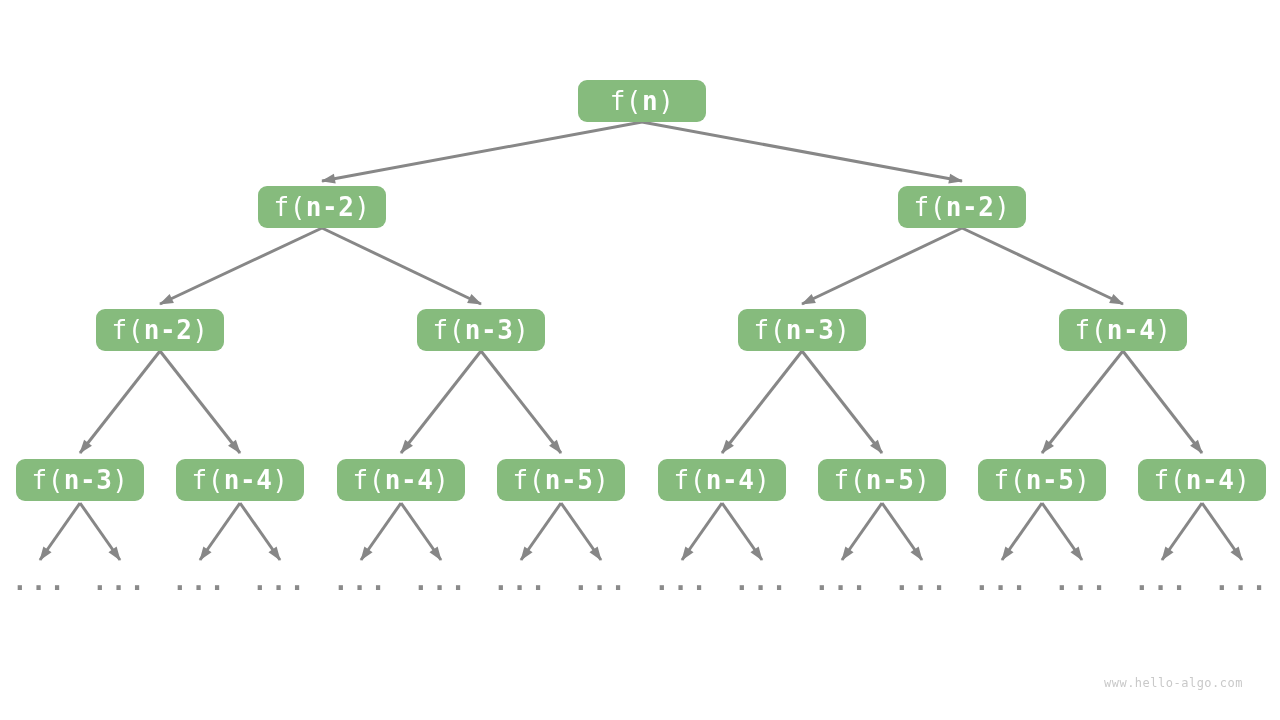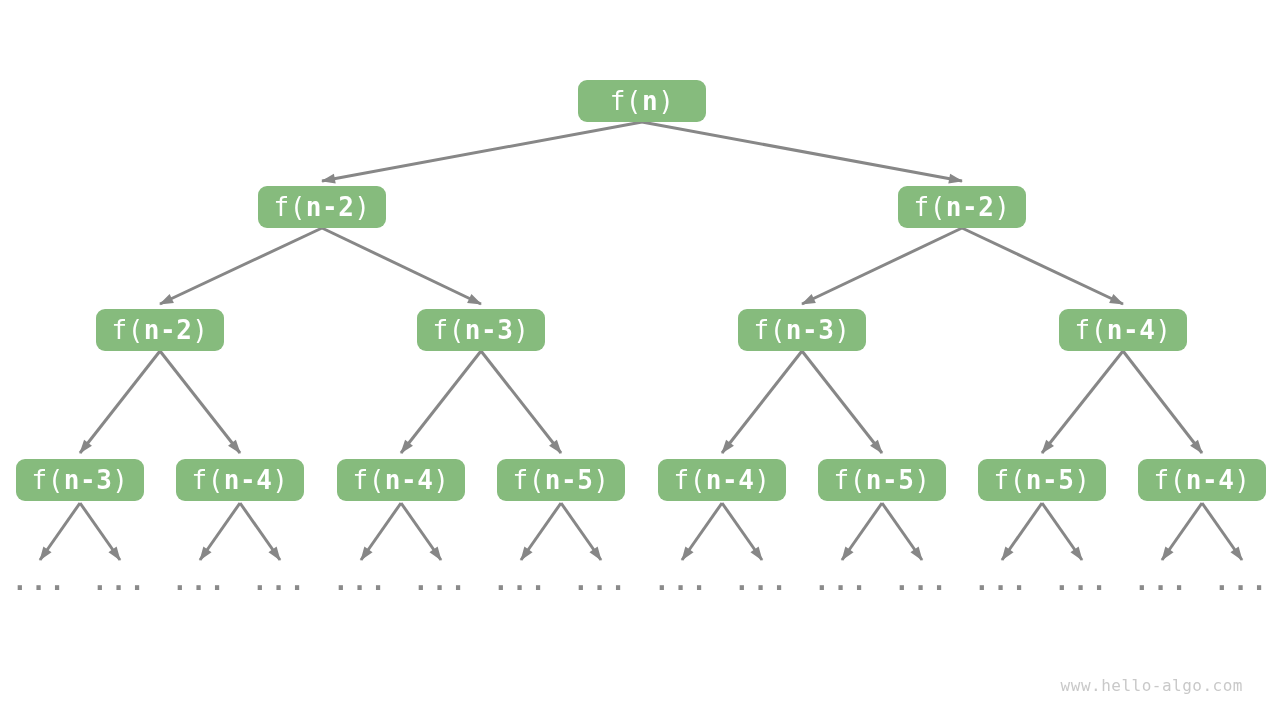--- a/index.html
+++ b/index.html
@@ -18,21 +18,21 @@
     white-space:nowrap;
   }
   .node .v{font-weight:bold;}
   .dots{
     position:absolute;transform:translateX(-50%);
     color:#8A8A8A;font-size:26px;line-height:26px;font-weight:bold;
     letter-spacing:3px;top:568px;
   }
   .watermark{
     position:absolute;right:37px;top:676px;
-    color:#C9C9C9;font-size:16px;letter-spacing:0.5px;
+    color:#C9C9C9;font-size:12px;letter-spacing:0.5px;
   }
 </style>
 </head>
 <body>
 
 <div class="stage">
 
   <svg class="edges" width="1280" height="720" aria-hidden="true">
     <defs>
       <marker id="ah" markerUnits="userSpaceOnUse" markerWidth="16" markerHeight="12" refX="14" refY="6" orient="auto">

